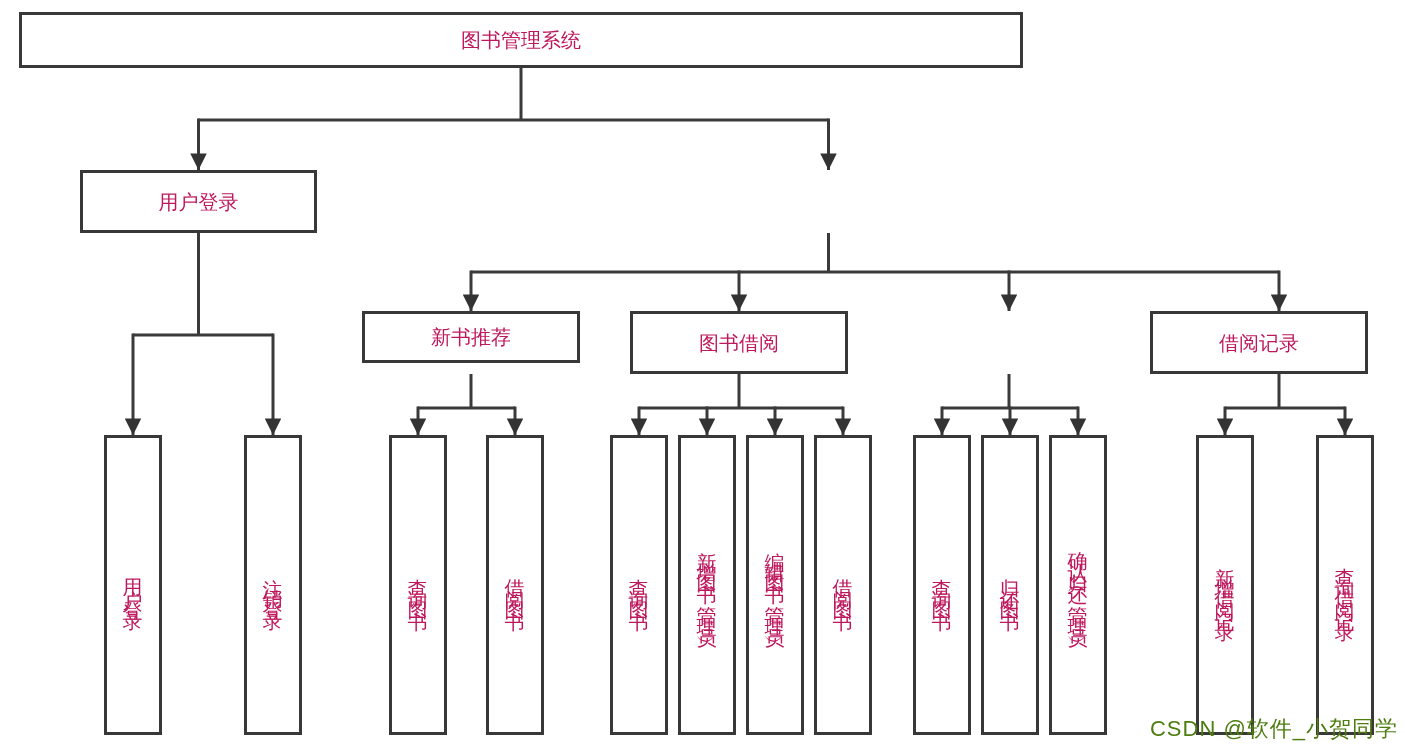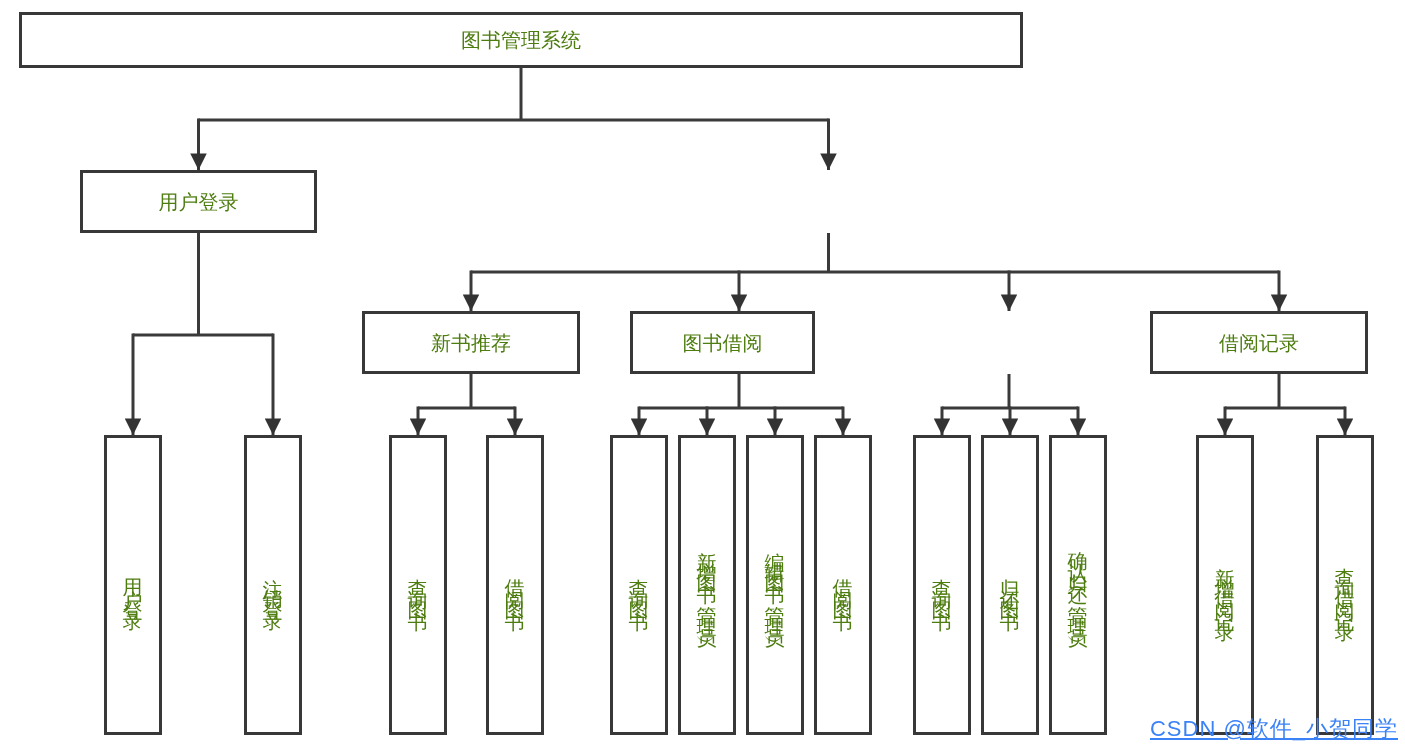--- a/index.html
+++ b/index.html
@@ -22,37 +22,37 @@
     pointer-events: none;
   }
   .node {
     position: absolute;
     box-sizing: border-box;
     border: 3px solid #383838;
     background: #ffffff;
     display: flex;
     align-items: center;
     justify-content: center;
-    color: #4d7c0f;
+    color: #be185d;
     font-size: 20px;
     line-height: 1.2;
     text-align: center;
   }
   .node.leaf span {
     writing-mode: vertical-rl;
     text-orientation: mixed;
     letter-spacing: 11px;
     line-height: 1;
   }
   
   .n-root  { left: 19px;   top: 12px;  width: 1004px; height: 56px; }
   .n-l2a   { left: 80px;   top: 170px; width: 237px;  height: 63px; }
   .n-l2b   { left: 710px;  top: 170px; width: 237px;  height: 63px; }
-  .n-l3a   { left: 362px;  top: 311px; width: 218px;  height: 63px; }
-  .n-l3b   { left: 630px;  top: 311px; width: 185px;  height: 63px; }
+  .n-l3a   { left: 362px;  top: 311px; width: 218px;  height: 52px; }
+  .n-l3b   { left: 630px;  top: 311px; width: 218px;  height: 63px; }
   .n-l3c   { left: 900px;  top: 311px; width: 218px;  height: 63px; }
   .n-l3d   { left: 1150px; top: 311px; width: 218px;  height: 63px; }
   .leaf    { top: 435px; width: 58px; height: 300px; }
   .n-f01 { left: 104px; }
   .n-f02 { left: 244px; }
   .n-f03 { left: 389px; }
   .n-f04 { left: 486px; }
   .n-f05 { left: 610px; }
   .n-f06 { left: 678px; }
   .n-f07 { left: 746px; }
@@ -60,24 +60,23 @@
   .n-f09 { left: 913px; }
   .n-f10 { left: 981px; }
   .n-f11 { left: 1049px; }
   .n-f12 { left: 1196px; }
   .n-f13 { left: 1316px; }
   .watermark {
     position: absolute;
     top: 714px;
     right: 7px;
     font-size: 22px;
-    color: #3b82f6;
+    color: #4d7c0f;
     letter-spacing: 1px;
     white-space: nowrap;
-    text-decoration: underline;
   }
 </style>
 </head>
 <body>
 
 <div class="canvas">
 
   <svg class="connectors" width="1405" height="747" viewBox="0 0 1405 747">
     <defs>
       <marker id="arw" viewBox="0 0 10 10" refX="10" refY="5" markerWidth="7" markerHeight="5.5" orient="auto">

